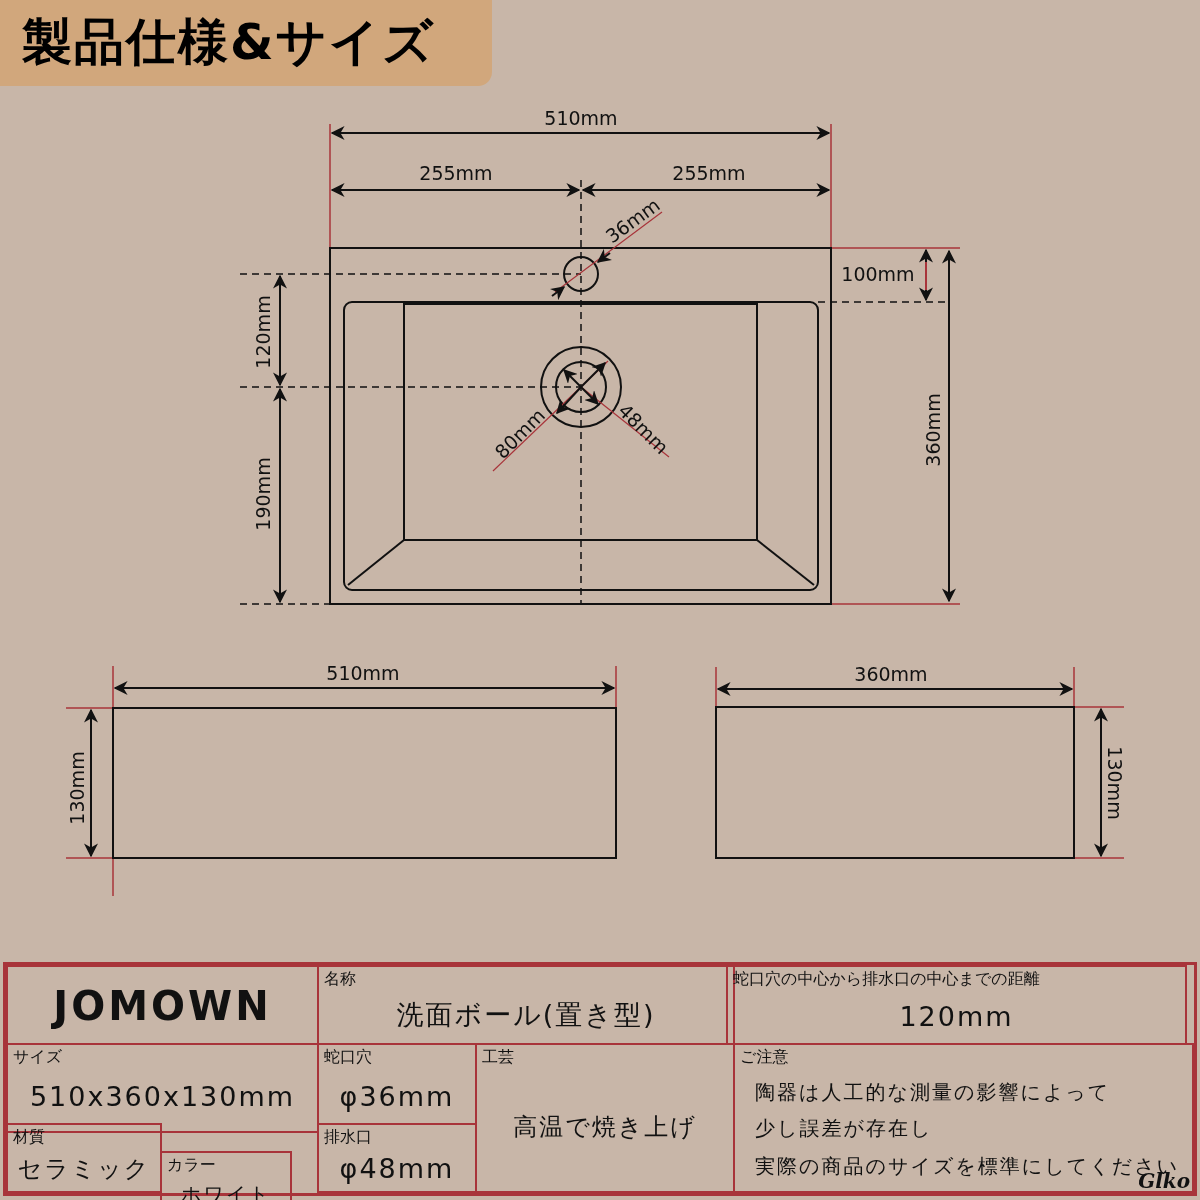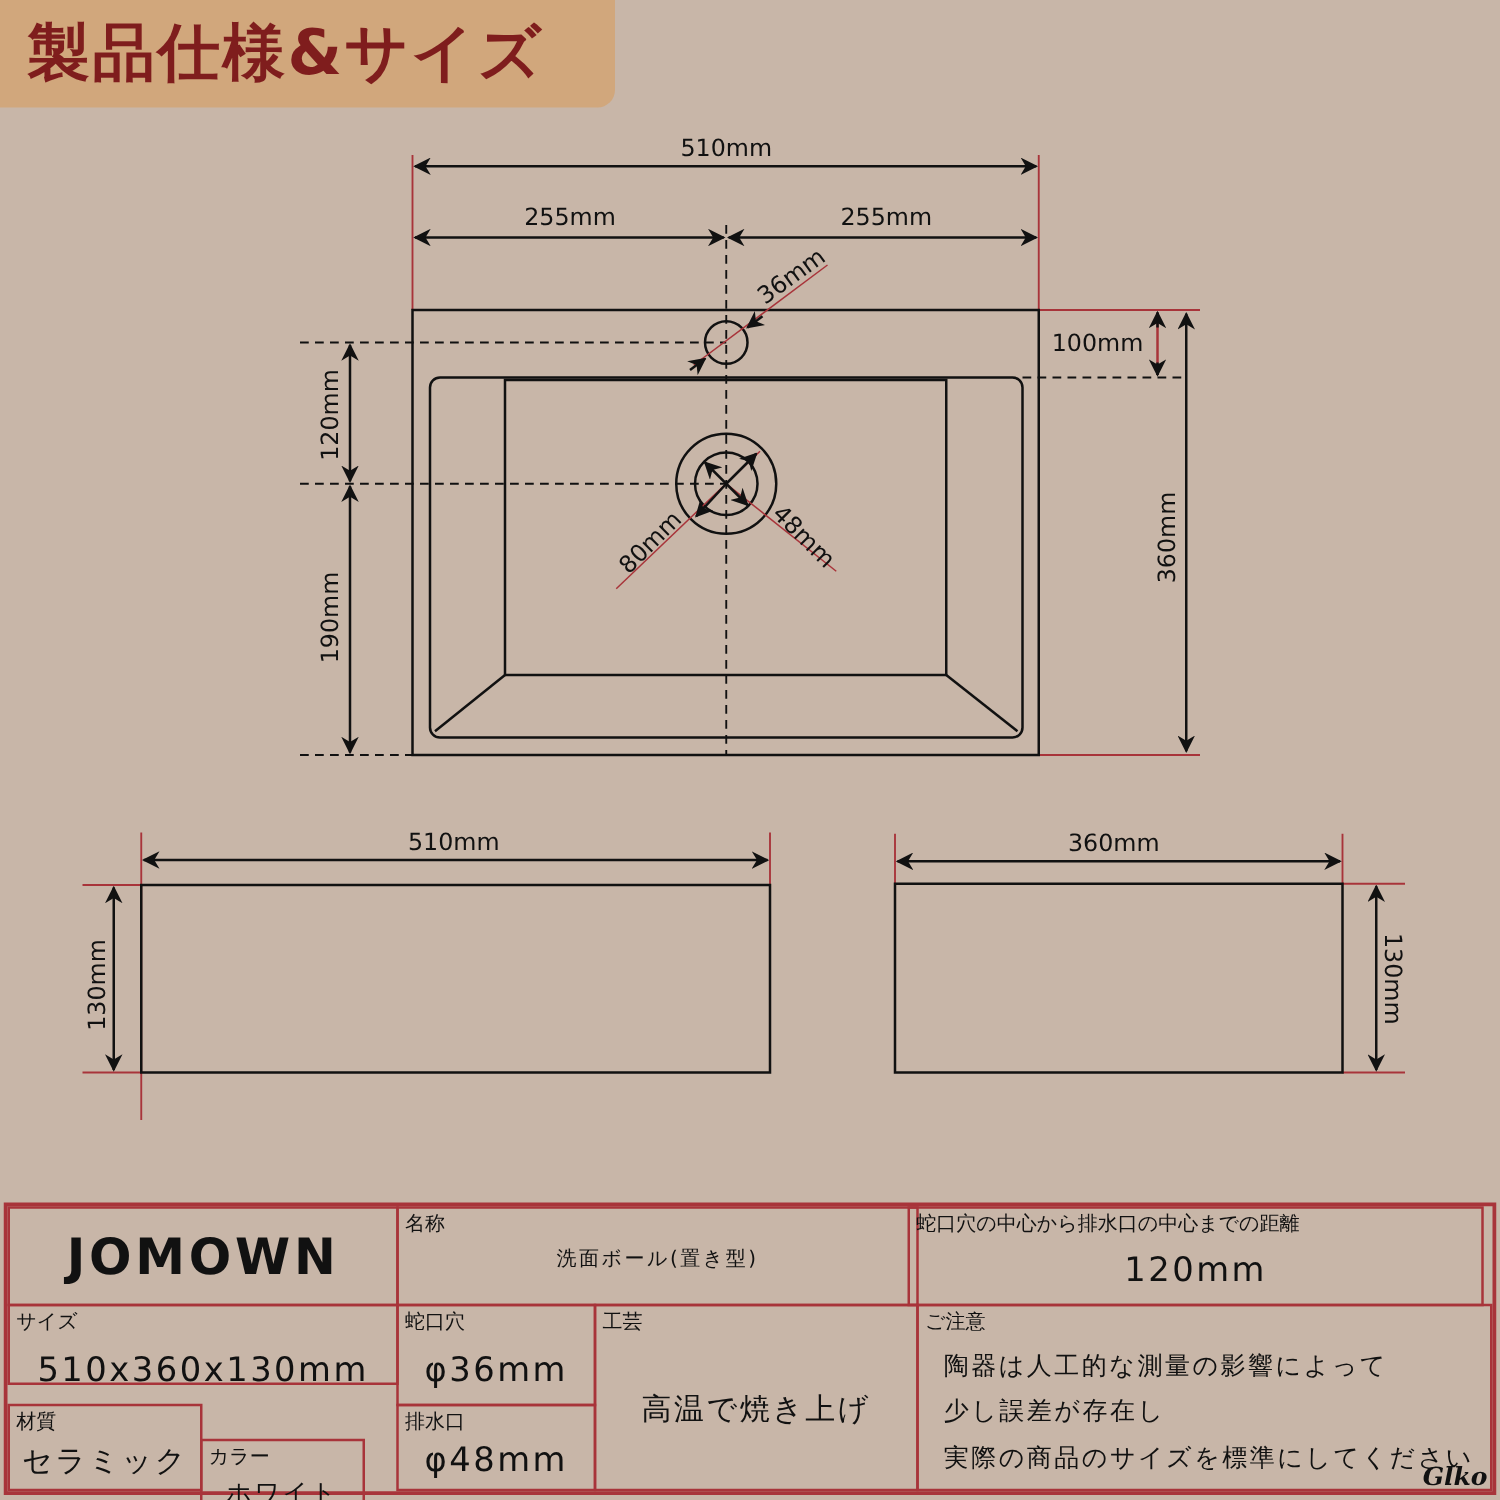--- a/index.html
+++ b/index.html
@@ -8,21 +8,21 @@
     background: #c8b6a8;
     font-family: "DejaVu Sans", sans-serif;
     color: #111;
   }
   .title-tab {
     position: absolute; left: 0; top: 0; width: 492px; height: 86px;
     background: #d1a77c; border-bottom-right-radius: 14px;
   }
   .title-text {
     position: absolute; left: 22px; top: 6px; font-size: 50px; font-weight: bold;
-    color: #7f1d1d; letter-spacing: 2px; line-height: 72px; white-space: nowrap;
+    color: #000000; letter-spacing: 2px; line-height: 72px; white-space: nowrap;
   }
   svg.drawing { position: absolute; left: 0; top: 0; }
   svg text { font-family: "DejaVu Sans", sans-serif; fill: #111; }
   .spec-table {
     position: absolute; left: 3px; top: 962px; width: 1194px; height: 234px;
     border: 3px solid #a8343a; box-sizing: border-box;
   }
   .cell { position: absolute; box-sizing: border-box; border: 2px solid #a8343a; }
   .cell .lbl { position: absolute; left: 5px; top: 2px; font-size: 16px; }
   .cell .val { position: absolute; left: 0; right: 0; text-align: center; font-size: 27px; letter-spacing: 2px; }
@@ -129,28 +129,28 @@
   </g>
 </svg>
 
 <div class="spec-table">
 
   <div class="cell" style="left:0;top:0;width:313px;height:80px;">
     <div class="val brand" style="top:16px;">JOMOWN</div>
   </div>
   <div class="cell" style="left:311px;top:0;width:418px;height:80px;">
     <div class="lbl">名称</div>
-    <div class="val" style="top:30px;font-size:16px;">洗面ボール(置き型)</div>
+    <div class="val" style="top:30px;font-size:27px;">洗面ボール(置き型)</div>
   </div>
   <div class="cell" style="left:720px;top:0;width:461px;height:80px;padding-left:30px;">
     <div class="lbl">蛇口穴の中心から排水口の中心までの距離</div>
     <div class="val" style="top:34px;">120mm</div>
   </div>
 
-  <div class="cell" style="left:0;top:78px;width:313px;height:65px;">
+  <div class="cell" style="left:0;top:78px;width:313px;height:90px;">
     <div class="lbl">サイズ</div>
     <div class="val" style="top:36px;">510x360x130mm</div>
   </div>
   <div class="cell" style="left:311px;top:78px;width:160px;height:82px;">
     <div class="lbl">蛇口穴</div>
     <div class="val" style="top:36px;">φ36mm</div>
   </div>
   <div class="cell" style="left:469px;top:78px;width:260px;height:150px;">
     <div class="lbl">工芸</div>
     <div class="val" style="top:66px;font-size:24px;">高温で焼き上げ</div>

